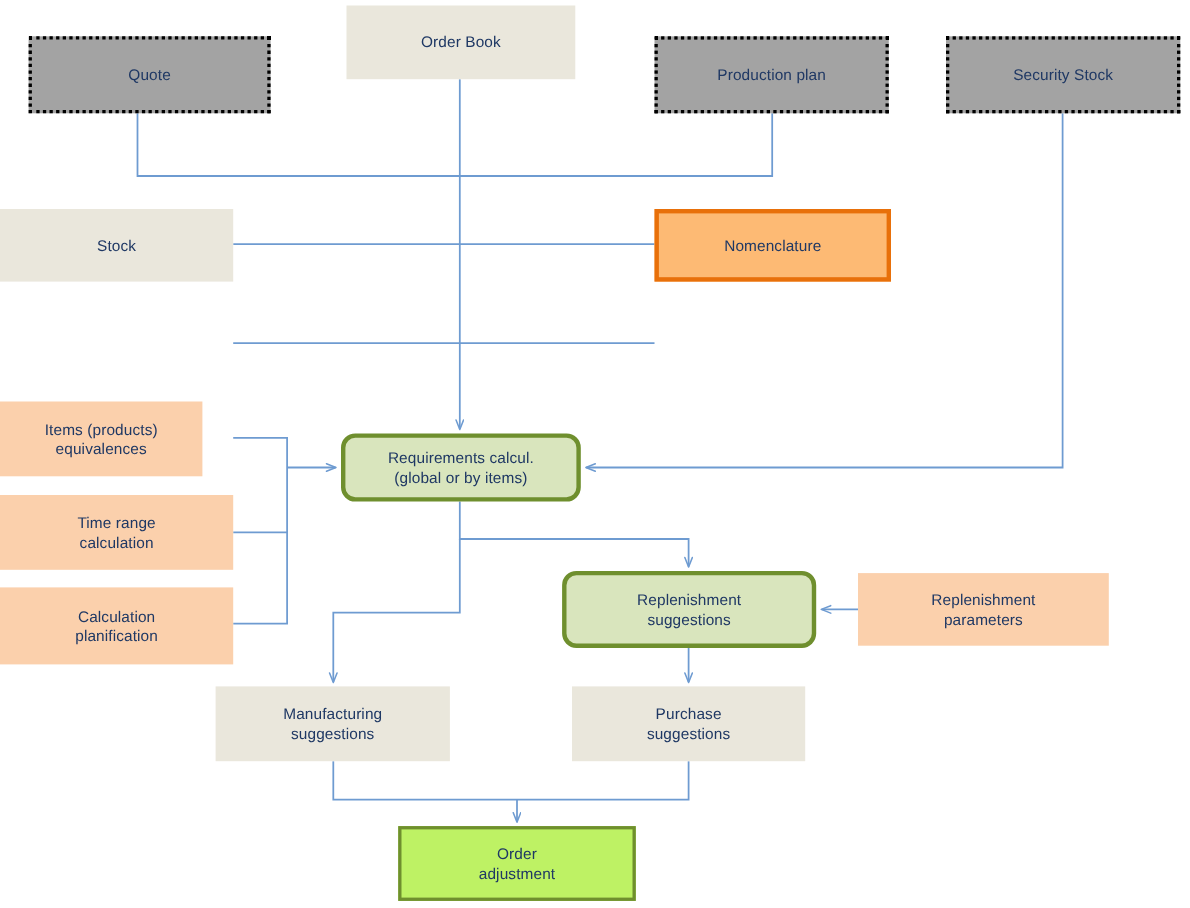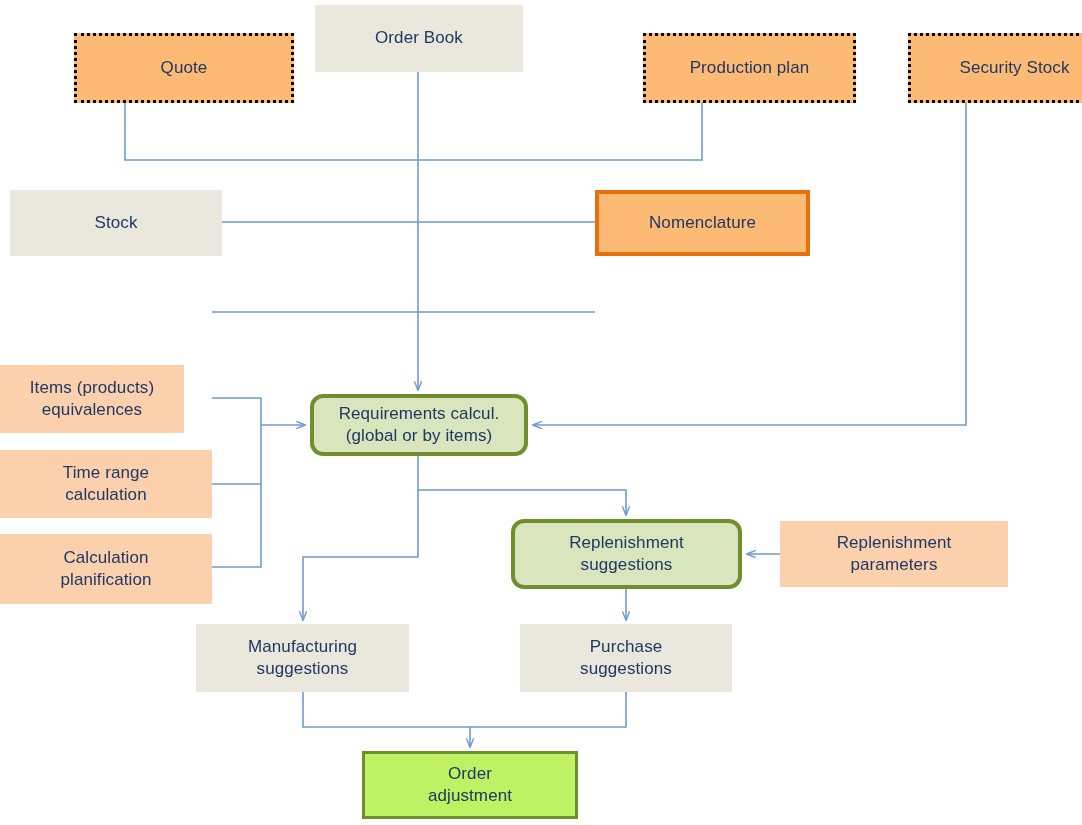--- a/index.html
+++ b/index.html
@@ -26,39 +26,38 @@
     pointer-events: none;
   }
   .node {
     position: absolute;
     box-sizing: border-box;
     display: flex;
     align-items: center;
     justify-content: center;
     text-align: center;
     color: #1F3864;
-    font-size: 17px;
+    font-size: 14px;
     line-height: 1.32;
     letter-spacing: 0.1px;
     z-index: 2;
   }
   .node .lbl {
     display: block;
     white-space: pre-line;
     padding: 0 6px;
   }
   
   .v-beige {
     background: #EAE7DC;
     border: none;
   }
   .v-beige-dotted {
-    background: #fdba74;
+    background: #a3a3a3;
     border: 3px dotted #000000;
-    margin-left: 48px;
   }
   .v-orange {
     background: #fdba74;
     border: 4px solid #E8700A;
   }
   .v-peach {
     background: #FBD0AC;
     border: none;
   }
   .v-green-round {
@@ -123,21 +122,21 @@
   </div>
 
   <div class="node v-beige-dotted" style="left:595px;top:33px;width:213px;height:70px;">
     <span class="lbl">Production plan</span>
   </div>
 
   <div class="node v-beige-dotted" style="left:860px;top:33px;width:213px;height:70px;">
     <span class="lbl">Security Stock</span>
   </div>
 
-  <div class="node v-beige" style="left:10px;top:190px;width:212px;height:66px;">
+  <div class="node v-beige" style="left:0px;top:190px;width:212px;height:66px;">
     <span class="lbl">Stock</span>
   </div>
 
   <div class="node v-orange" style="left:595px;top:190px;width:215px;height:66px;">
     <span class="lbl">Nomenclature</span>
   </div>
 
 
 
   <div class="node v-peach" style="left:0px;top:365px;width:184px;height:68px;">

